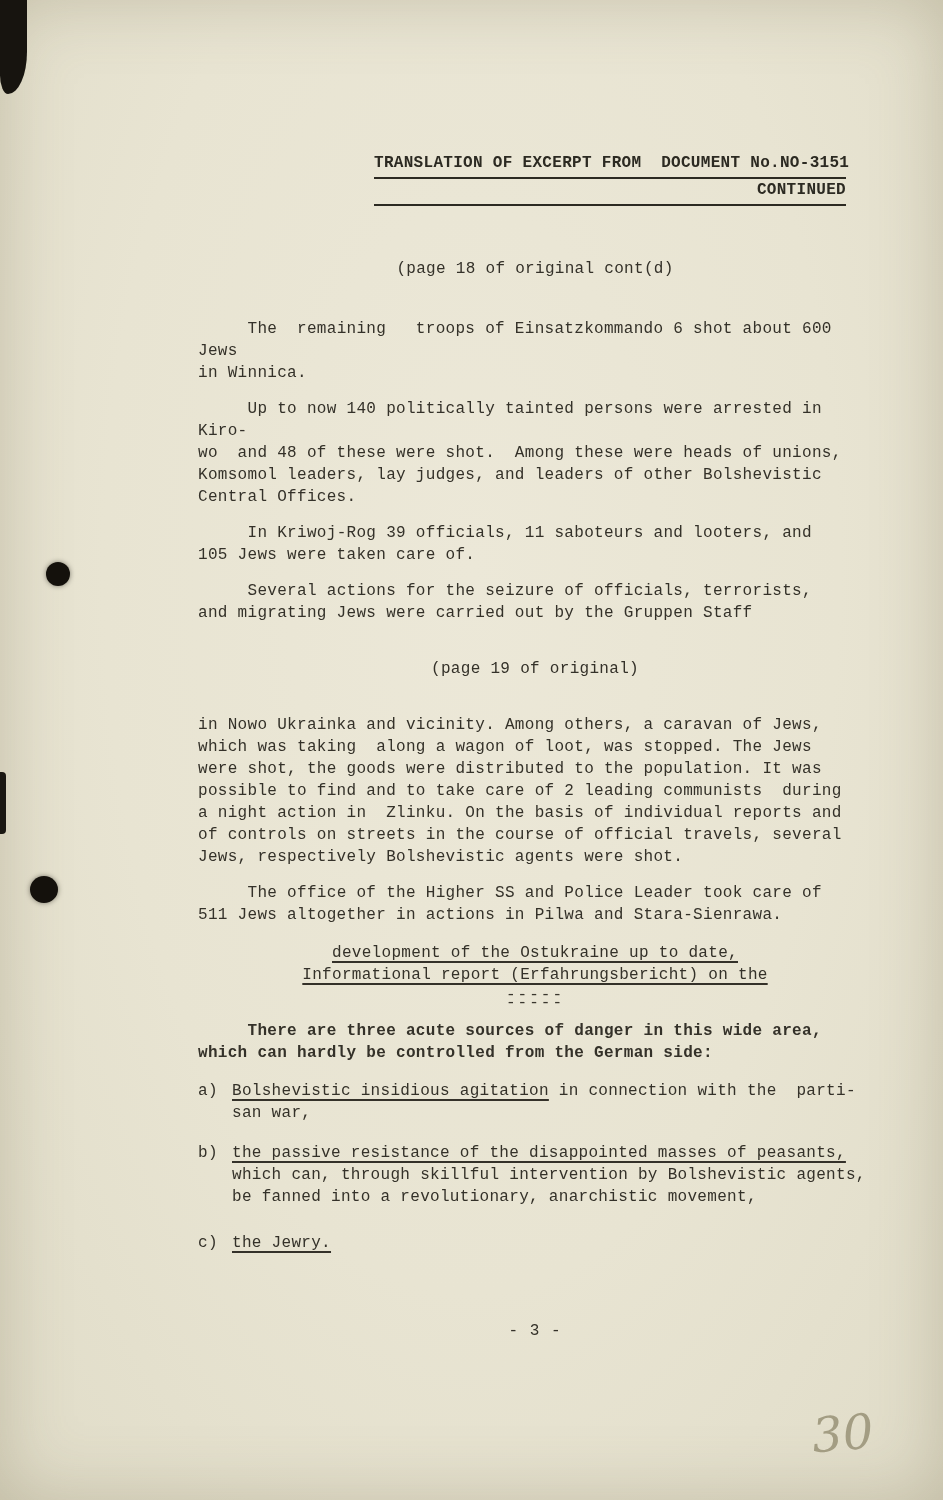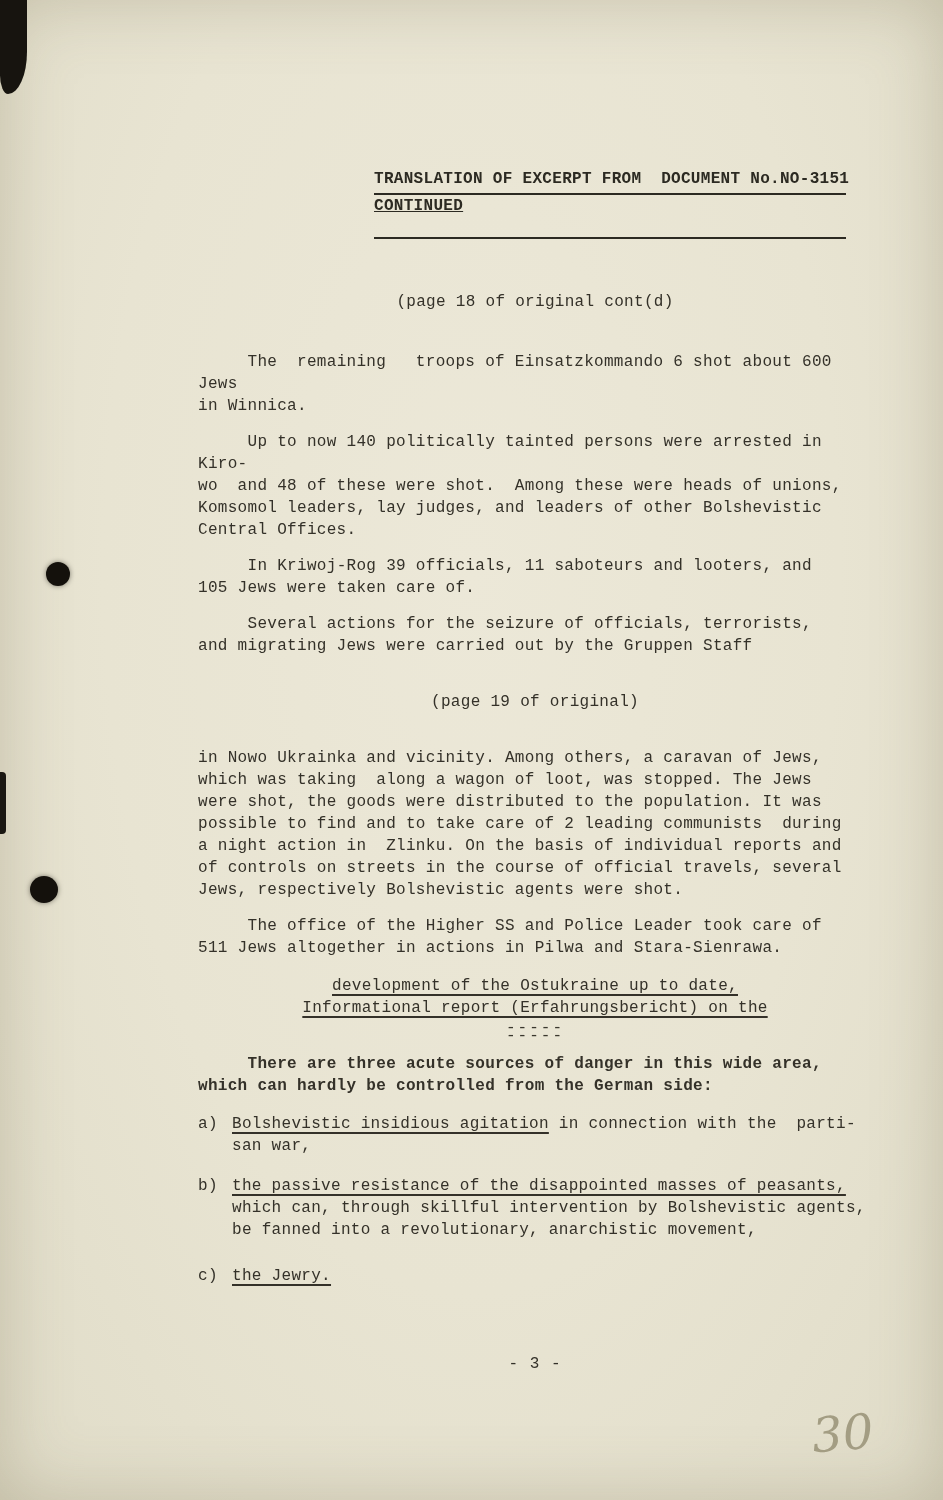--- a/index.html
+++ b/index.html
@@ -38,40 +38,39 @@
     background: #14110c;
     border-radius: 50%;
     box-shadow: 0 0 5px rgba(20,17,12,0.5);
   }
   .hole-1 { left: 46px; top: 562px; width: 24px; height: 24px; }
   .hole-2 { left: 30px; top: 876px; width: 28px; height: 27px; }
 
   .content {
     position: absolute;
     left: 198px;
-    top: 16px;
+    top: 0;
     width: 674px;
   }
 
   .doc-title {
     width: 472px;
     margin: 152px 0 0 176px;
     font-weight: bold;
     color: #2c2a22;
   }
   .doc-title .t1 {
     border-bottom: 2px solid #2c2a22;
     padding-bottom: 3px;
     white-space: pre;
   }
   .doc-title .t2 {
-    text-align: left;
+    text-align: right;
     border-bottom: 2px solid #2c2a22;
-    padding-bottom: 20px;
-    text-decoration: underline;
+    padding-bottom: 3px;
   }
 
   .page-note { text-align: center; white-space: pre; }
   .note18 { margin-top: 52px; }
   .note19 { margin-top: 34px; }
   .note21 { margin-top: 30px; }
 
   .para {
     margin: 0 0 14px 0;
     white-space: pre-wrap;

